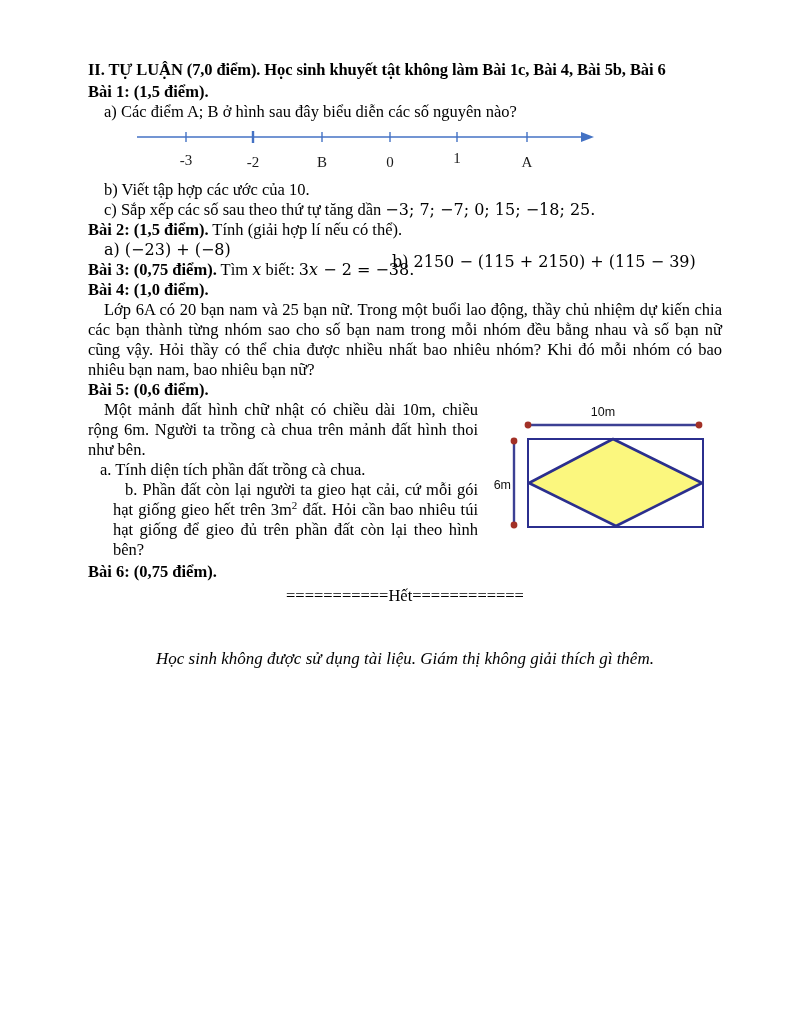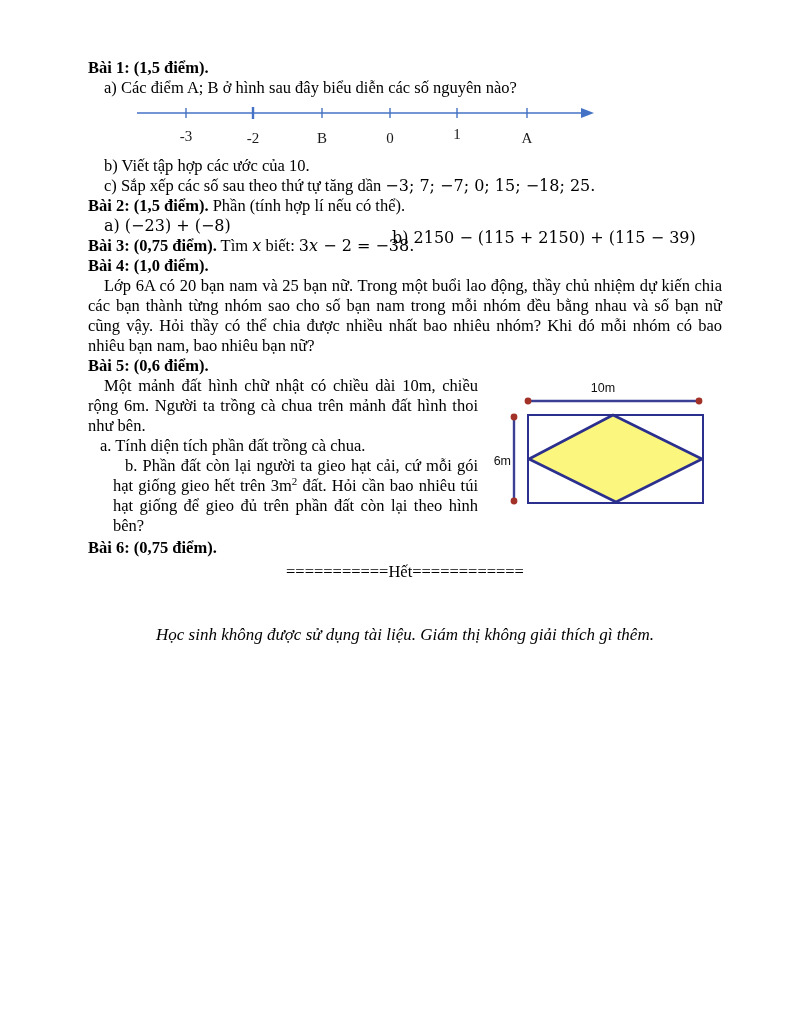--- a/index.html
+++ b/index.html
@@ -36,20 +36,21 @@
   .note{font-style:italic;font-size:17px;}
   .mt2{margin-top:2px;}
   .figlabel{font-family:"Liberation Sans",sans-serif;font-size:12.5px;fill:#111;}
   .nl-label{font-family:"Liberation Serif",serif;font-size:15px;fill:#1a1a1a;}
 </style>
 </head>
 <body>
 
 <div class="page">
 
+  <div class="header">II. TỰ LUẬN (7,0 điểm). Học sinh khuyết tật không làm Bài 1c, Bài 4, Bài 5b, Bài 6</div>
 
   <div class="b">Bài 1: (1,5 điểm).</div>
   <div class="ind">a) Các điểm A; B ở hình sau đây biểu diễn các số nguyên nào?</div>
 
   <div class="numwrap">
     <svg width="540" height="44" viewBox="0 0 540 44">
       <line x1="4" y1="9" x2="450" y2="9" stroke-width="1.6" stroke="#4472c4"></line>
       <polygon points="461,9 448,4 448,14" fill="#4472c4"></polygon>
       <line x1="53" y1="4" x2="53" y2="14" stroke-width="1.4" stroke="#4472c4"></line>
       <line x1="120" y1="3" x2="120" y2="15" stroke-width="2.4" stroke="#4472c4"></line>
@@ -62,21 +63,21 @@
       <text x="189" y="39" text-anchor="middle" class="nl-label">B</text>
       <text x="257" y="39" text-anchor="middle" class="nl-label">0</text>
       <text x="324" y="35" text-anchor="middle" class="nl-label">1</text>
       <text x="394" y="39" text-anchor="middle" class="nl-label">A</text>
     </svg>
   </div>
 
   <div class="ind">b) Viết tập hợp các ước của 10.</div>
   <div class="ind"><span>c) Sắp xếp các số sau theo thứ tự tăng dần </span><span class="math">−3; 7; −7; 0; 15; −18; 25.</span></div>
 
-  <div><span class="b">Bài 2: (1,5 điểm).</span><span> Phần (tính hợp lí nếu có thể).</span></div>
+  <div><span class="b">Bài 2: (1,5 điểm).</span><span> Tính (giải hợp lí nếu có thể).</span></div>
   <div class="bai2-items">
     <span class="math">a) (−23) + (−8)</span>
     <span class="math bai2-b">b) 2150 − (115 + 2150) + (115 − 39)</span>
   </div>
 
   <div><span class="b">Bài 3: (0,75 điểm).</span><span> Tìm </span><span class="math it">x</span><span> biết:  </span><span class="math">3</span><span class="math it">x</span><span class="math"> − 2 = −38.</span></div>
 
   <div class="b">Bài 4: (1,0 điểm).</div>
   <div class="just">Lớp 6A có 20 bạn nam và 25 bạn nữ. Trong một buổi lao động, thầy chủ nhiệm dự kiến chia các bạn thành từng nhóm sao cho số bạn nam trong mỗi nhóm đều bằng nhau và số bạn nữ cũng vậy. Hỏi thầy có thể chia được nhiều nhất bao nhiêu nhóm? Khi đó mỗi nhóm có bao nhiêu bạn nam, bao nhiêu bạn nữ?</div>
 

